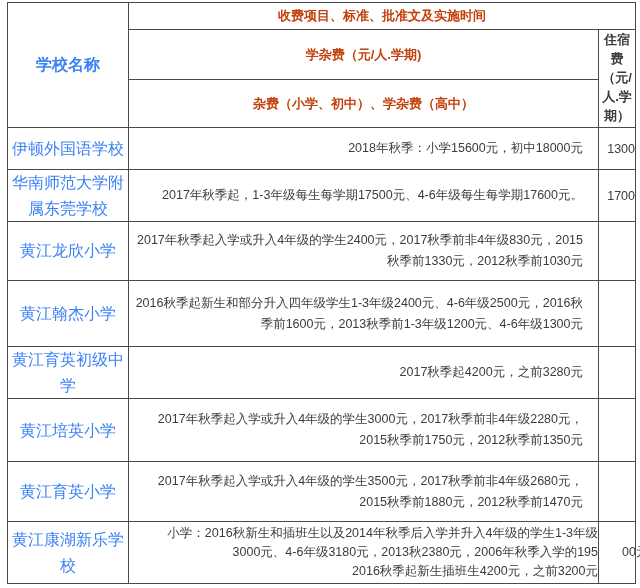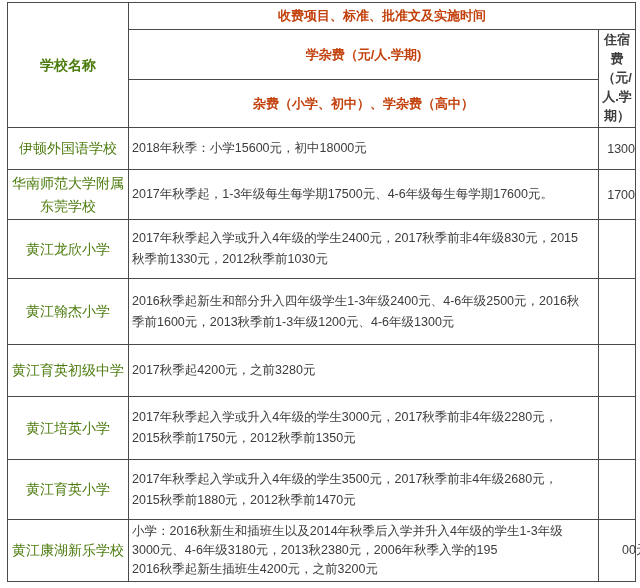--- a/index.html
+++ b/index.html
@@ -31,29 +31,29 @@
   }
   .hdr {
     font-weight: bold;
     text-align: center;
     font-size: 13px;
     color: #c2410c;
     line-height: 1.5;
   }
   .school {
     text-align: center;
-    font-size: 14px;
-    color: #4d7c0f;
+    font-size: 16px;
+    color: #3b82f6;
     line-height: 1.6;
     padding: 0 1px;
   }
   .fee {
     font-size: 12.5px;
     color: #3c3c3c;
-    text-align: left;
+    text-align: right;
     padding: 2px 15px 2px 3px;
     line-height: 21px;
   }
   .fee-compact {
     line-height: 19px;
     white-space: nowrap;
     overflow: visible;
     position: relative;
     padding-right: 0;
   }

